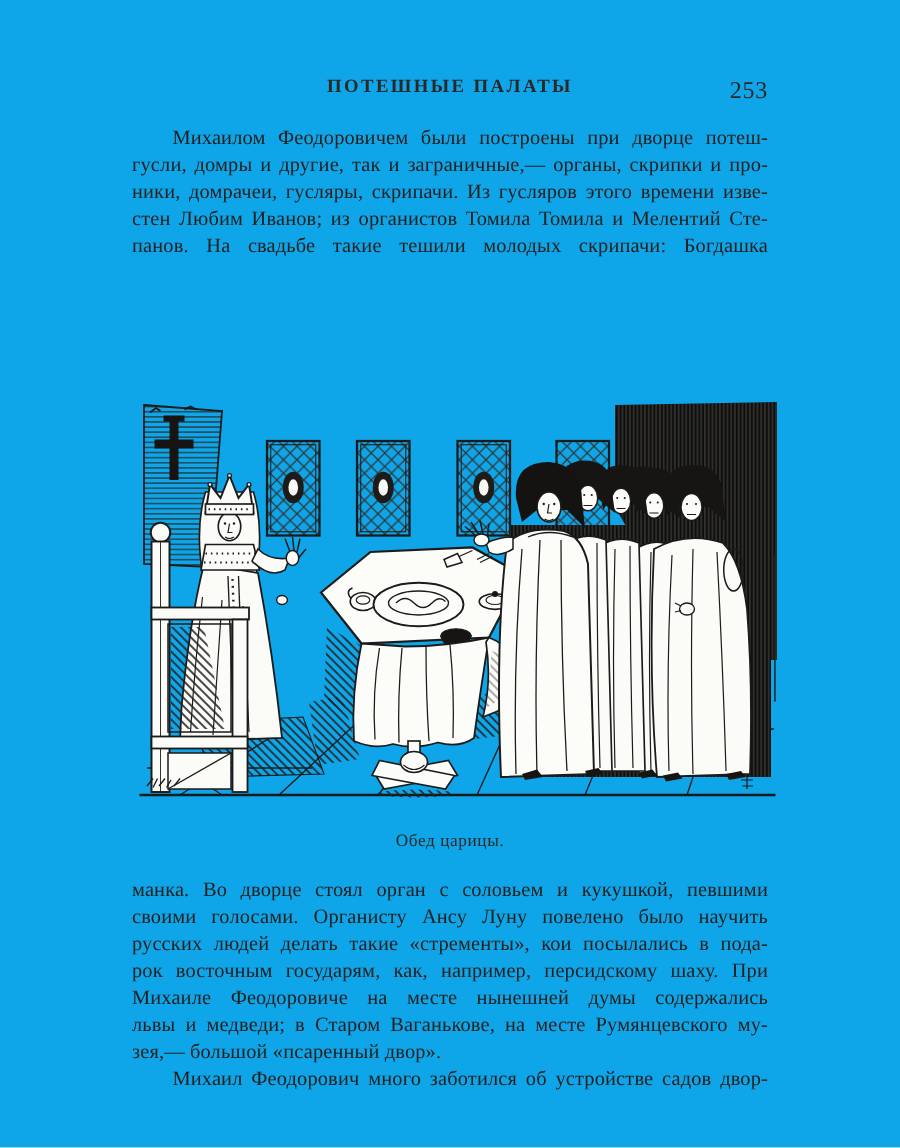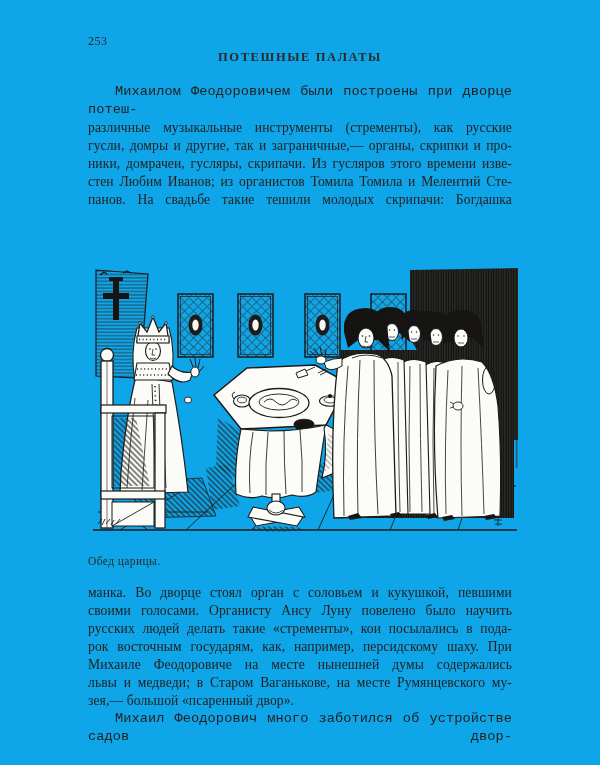--- a/index.html
+++ b/index.html
@@ -6,53 +6,52 @@
   .page {
     position:relative; width:600px; height:765px; background:#0ea5e9;
     font-family:"Liberation Serif","DejaVu Serif",serif; color:#222120;
     overflow:hidden;
   }
   .running-header {
     position:absolute; top:50px; left:88px; width:424px; text-align:center;
     font-size:12.5px; font-weight:bold; letter-spacing:1.6px; color:#2a2927;
   }
   .page-number {
-    position:absolute; top:34px; left:88px; width:424px; text-align:left;
-    font-size:12px; font-weight:normal; letter-spacing:.5px; color:#2a2927;
+    position:absolute; top:52px; left:88px; width:424px; text-align:right;
+    font-size:16px; font-weight:normal; letter-spacing:.5px; color:#2a2927;
   }
   .para {
     position:absolute; left:88px; width:424px;
     font-size:13.6px; line-height:18px; letter-spacing:.1px;
   }
   #p1 { top:83px; }
   #p2 { top:584px; }
   #p3 { top:710px; }
   .tline { text-align:justify; text-align-last:justify; }
   .tline.loose { text-align-last:left; }
-  .indent .tline:first-child { text-indent:27px;font-family:Liberation Mono, monospace; }
+  .indent .tline:first-child { text-indent:27px; }
   .figure {
     position:absolute; top:266px; left:90px; width:430px; height:272px;
   }
   .figure svg { display:block; width:430px; height:272px; }
   .caption {
-    position:absolute; top:555px; left:88px; width:424px; text-align:left;
+    position:absolute; top:555px; left:88px; width:424px; text-align:center;
     font-size:11.5px; letter-spacing:.4px; color:#2a2927;
   }
 </style>
 </head>
 <body>
 
 <div class="page">
 
   <div class="running-header">ПОТЕШНЫЕ ПАЛАТЫ</div>
   <div class="page-number">253</div>
 
   <div class="para indent" id="p1">
       <div class="tline">Михаилом Феодоровичем были построены при дворце потеш-</div>
-      <div class="tline">различные музыкальные инструменты (стременты), как русские</div>
       <div class="tline">гусли, домры и другие, так и заграничные,— органы, скрипки и про-</div>
       <div class="tline">ники, домрачеи, гусляры, скрипачи. Из гусляров этого времени изве-</div>
       <div class="tline">стен Любим Иванов; из органистов Томила Томила и Мелентий Сте-</div>
       <div class="tline">панов. На свадьбе такие тешили молодых скрипачи: Богдашка</div>
     </div>
 
   <div class="figure">
     <svg viewBox="0 0 430 272" xmlns="http://www.w3.org/2000/svg">
       <defs>
         <pattern id="hH" width="4" height="3.4" patternUnits="userSpaceOnUse">

